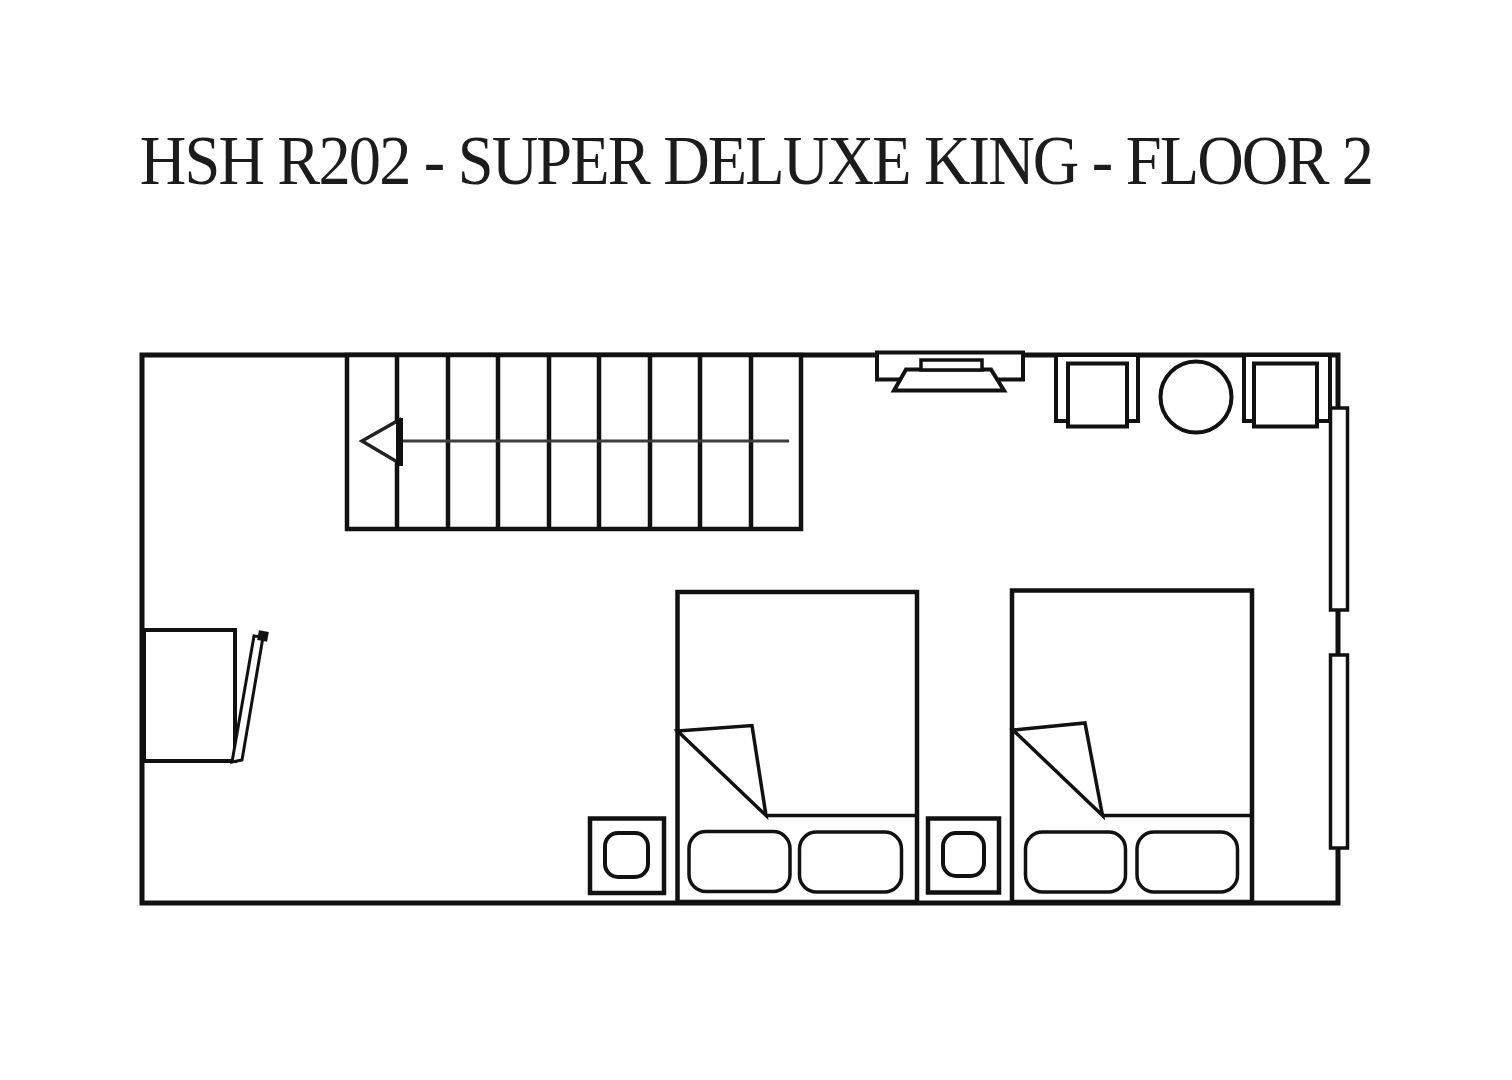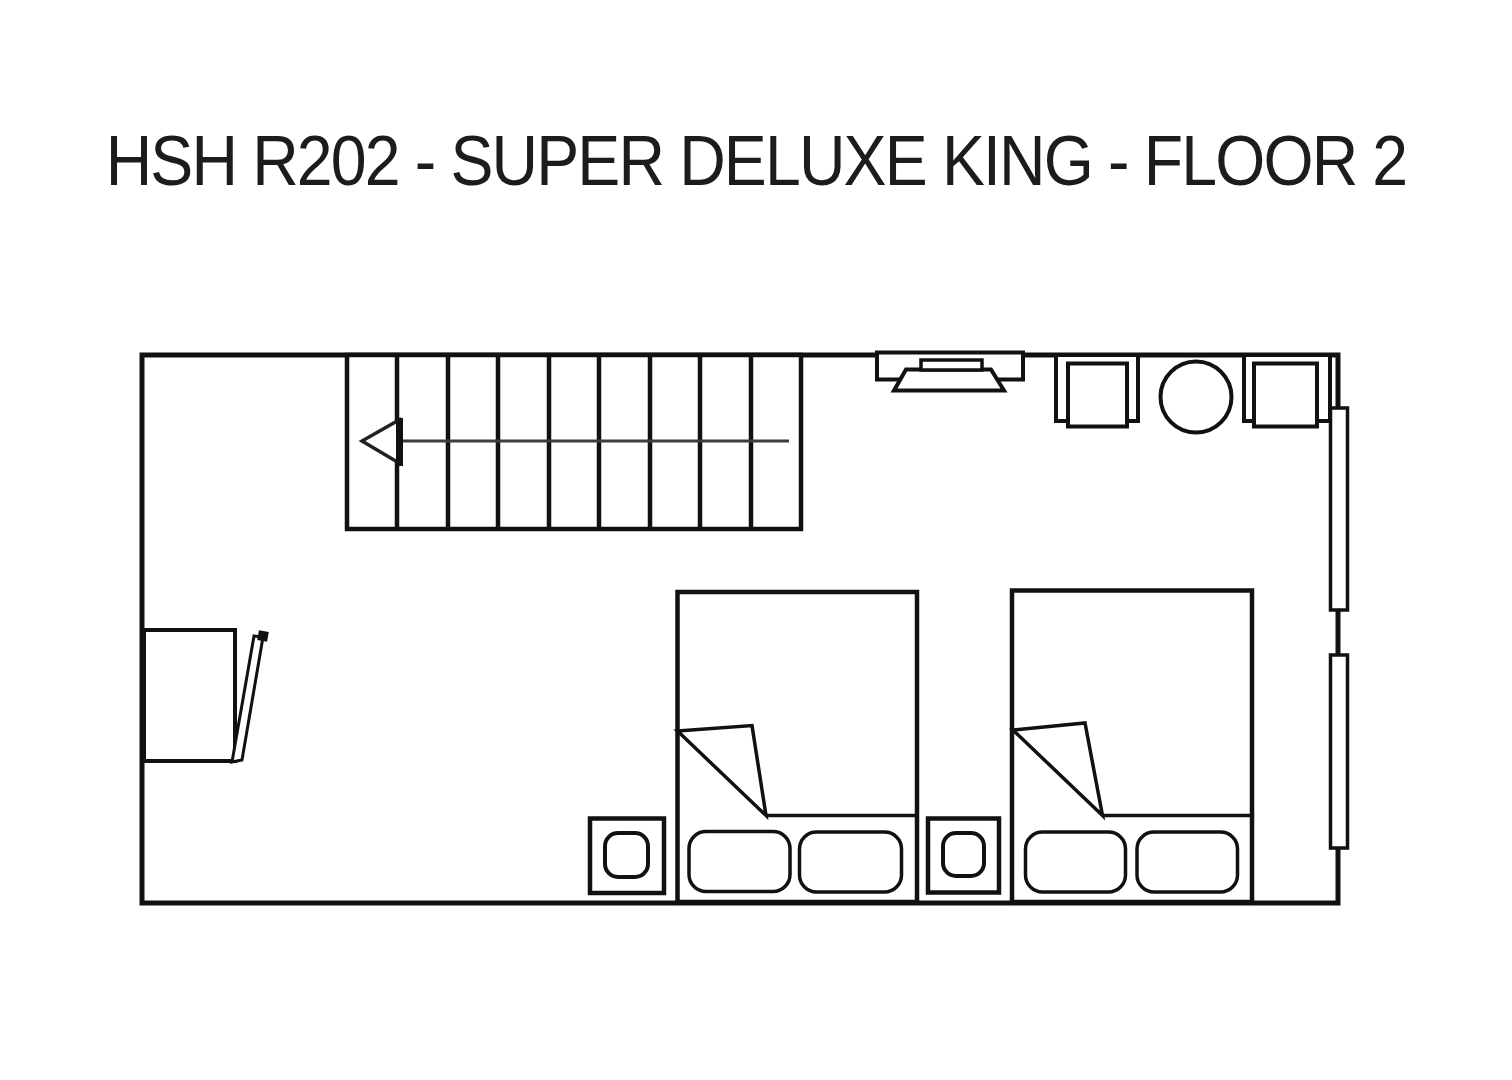--- a/index.html
+++ b/index.html
@@ -1,21 +1,21 @@
 <!DOCTYPE html>
 <html><head>
 <meta charset="utf-8">
 <style>
   html,body{margin:0;padding:0;background:#ffffff;}
   .canvas{
     position:relative;
     width:1512px;height:1080px;
     background:#ffffff;
     overflow:hidden;
-    font-family:Liberation Sans, sans-serif;
+    font-family:Liberation Serif, serif;
   }
   .plan-title{
     position:absolute;
     top:126px;left:0;width:1512px;
     margin:0;
     text-align:center;
     font-size:70px;
     font-weight:400;
     letter-spacing:-2px;
     color:#1c1c1c;

